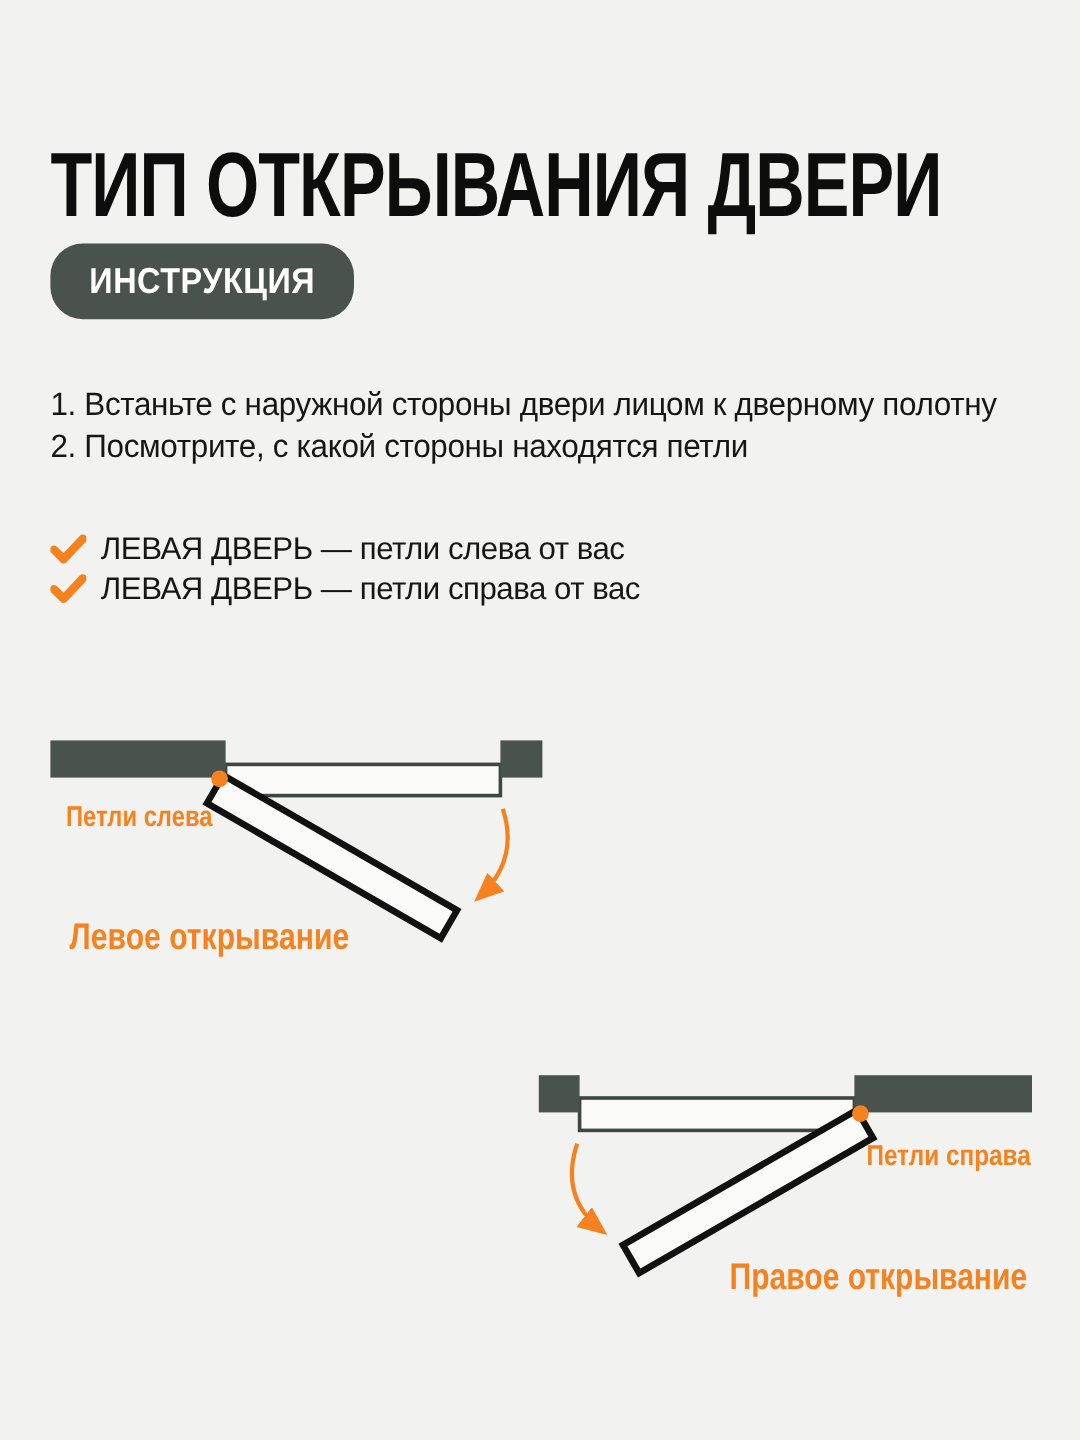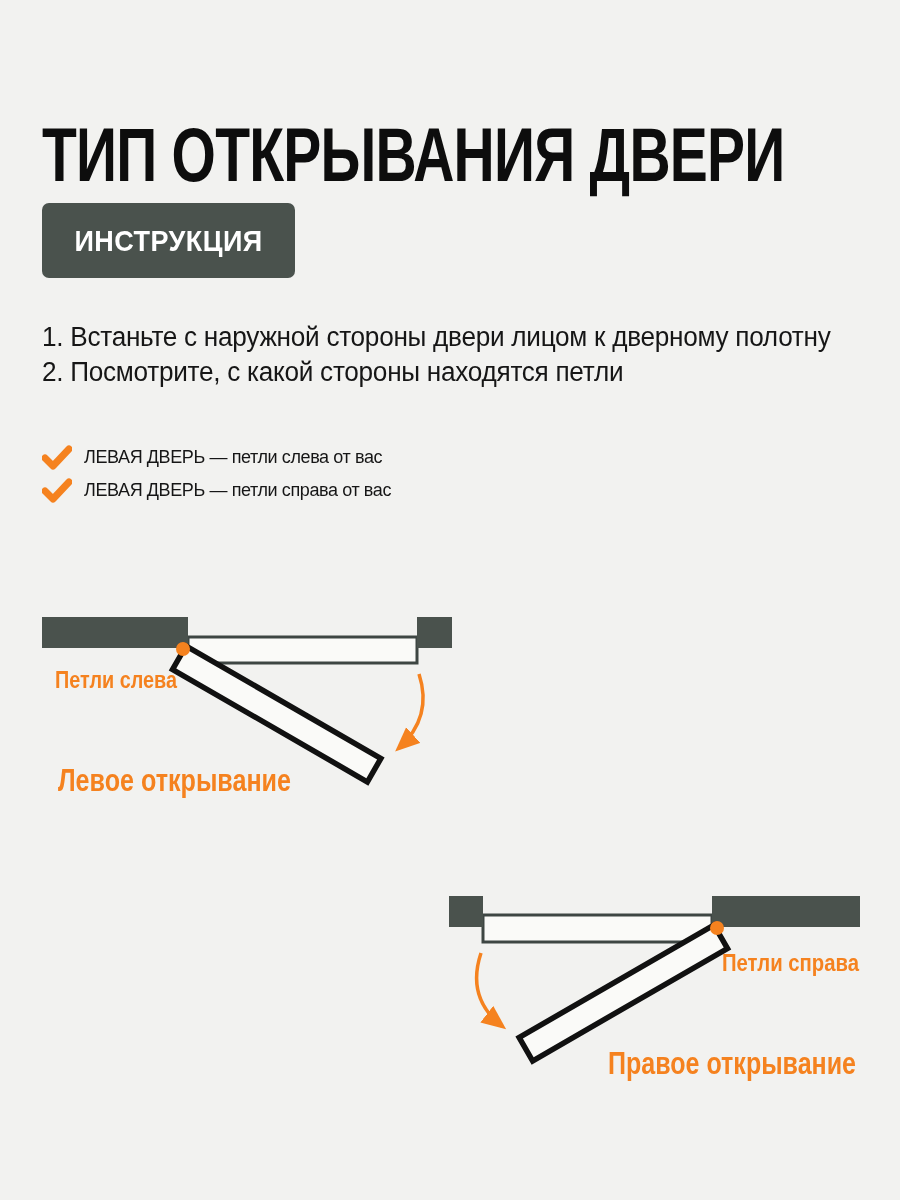--- a/index.html
+++ b/index.html
@@ -24,43 +24,43 @@
   .title{
     position:absolute;left:42px;top:66px;
     font-size:76px;font-weight:bold;line-height:1;
     letter-spacing:-1px;white-space:nowrap;
     color:#0d0d0d;
     transform:scaleX(0.75);transform-origin:left top;
   }
 
   .badge{
     position:absolute;left:42px;top:203px;
-    width:253px;height:75px;
-    background:var(--dark);border-radius:7px;
+    width:253px;height:63px;
+    background:var(--dark);border-radius:27px;
     display:flex;align-items:center;justify-content:center;
   }
   .badge-label{
     color:#ffffff;font-weight:bold;font-size:30px;
     letter-spacing:0.5px;white-space:nowrap;
     transform:scaleX(0.9);
   }
 
   .steps{
     position:absolute;left:42px;top:320px;
     font-size:27px;line-height:35px;
     letter-spacing:-0.3px;white-space:nowrap;
     transform:scaleX(0.97);transform-origin:left top;
   }
 
   .checklist{
     position:absolute;left:42px;top:441px;
   }
   .check-row{
     display:flex;align-items:center;gap:12px;
-    height:33px;font-size:18px;letter-spacing:-0.4px;
+    height:33px;font-size:26px;letter-spacing:-0.4px;
     white-space:nowrap;
   }
   .check-icon{width:30px;height:26px;flex:0 0 auto;}
   .check-icon polyline{
     fill:none;stroke:var(--orange);stroke-width:7;
     stroke-linecap:round;stroke-linejoin:round;
   }
 
   .diagram{
     position:absolute;left:0;top:580px;

